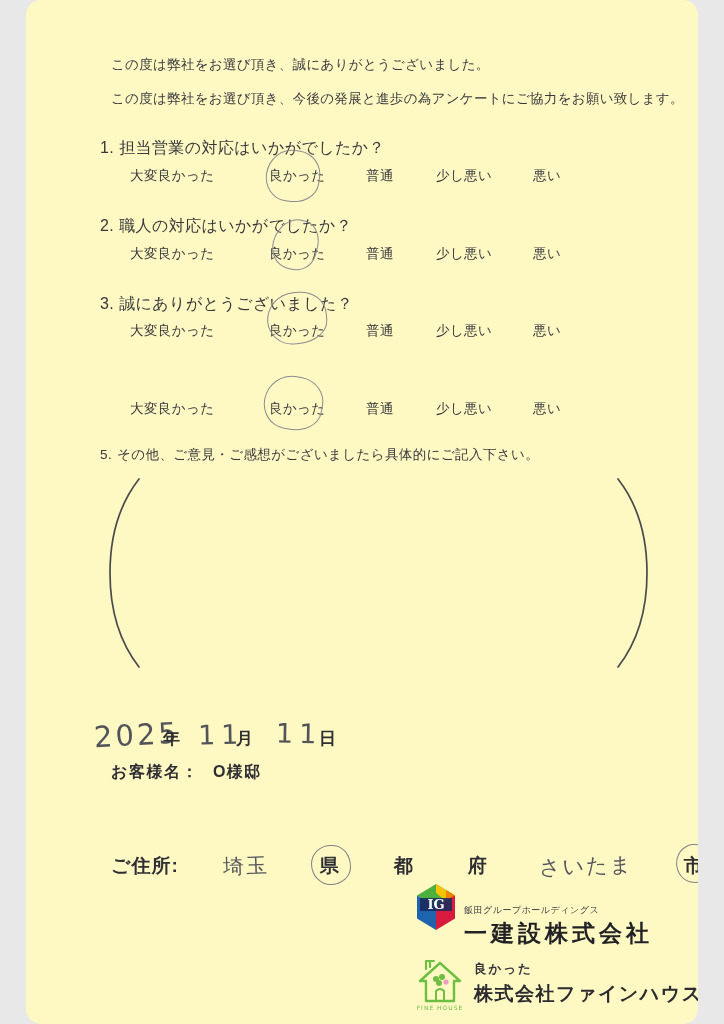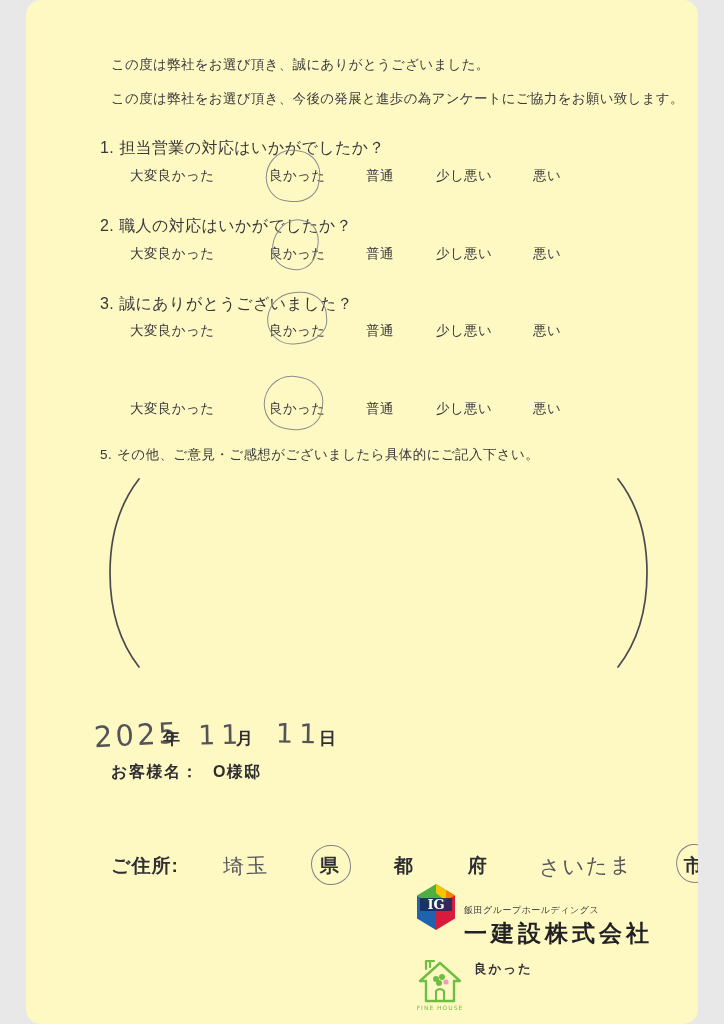--- a/index.html
+++ b/index.html
@@ -169,17 +169,18 @@
         <path d="M4,24 L24,6 L44,24 L38,24 L38,44 L10,44 L10,24 Z" fill="none" stroke="#6fbe44" stroke-width="2.4" stroke-linejoin="round"></path>
         <path d="M20,44 L20,34 Q24,30 28,34 L28,44" fill="none" stroke="#6fbe44" stroke-width="2"></path>
         <circle cx="20" cy="22" r="3" fill="#6fbe44"></circle>
         <circle cx="26" cy="20" r="3" fill="#6fbe44"></circle>
         <circle cx="23" cy="26" r="3" fill="#6fbe44"></circle>
         <circle cx="30" cy="25" r="2.6" fill="#ef9cc0"></circle>
         <text x="24" y="53" font-size="6" fill="#6fbe44" text-anchor="middle" letter-spacing="1" font-family="'DejaVu Sans',sans-serif">FINE HOUSE</text>
       </svg>
       <div class="co-text2">
         <div class="co-desig">良かった</div>
+        <div class="co-name2">株式会社ファインハウス</div>
       </div>
     </div>
   </div>
 
 </div>
 
 </body></html>

